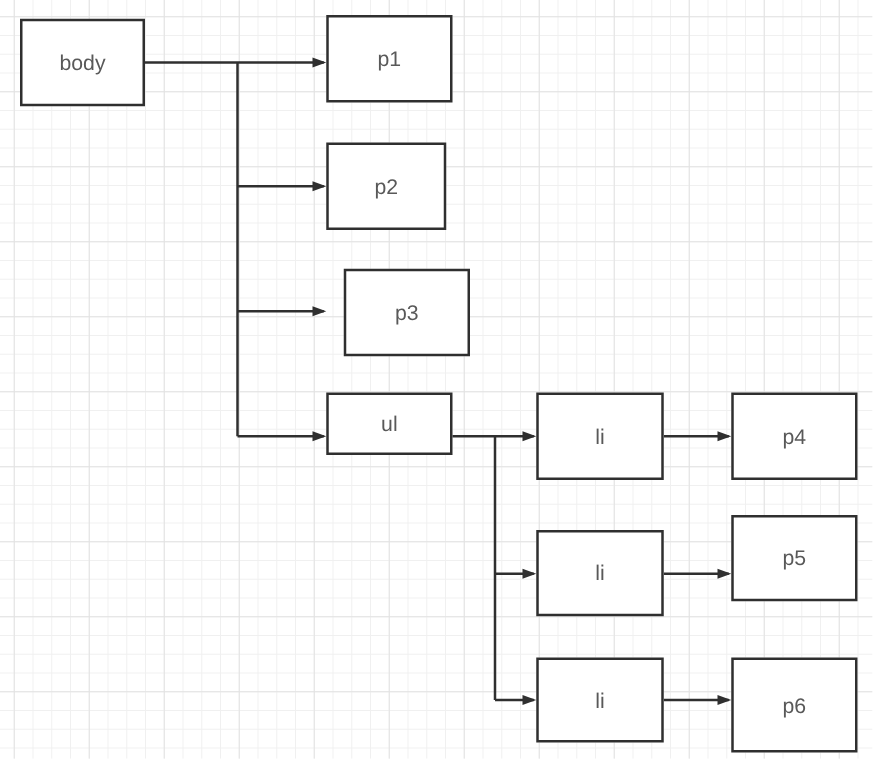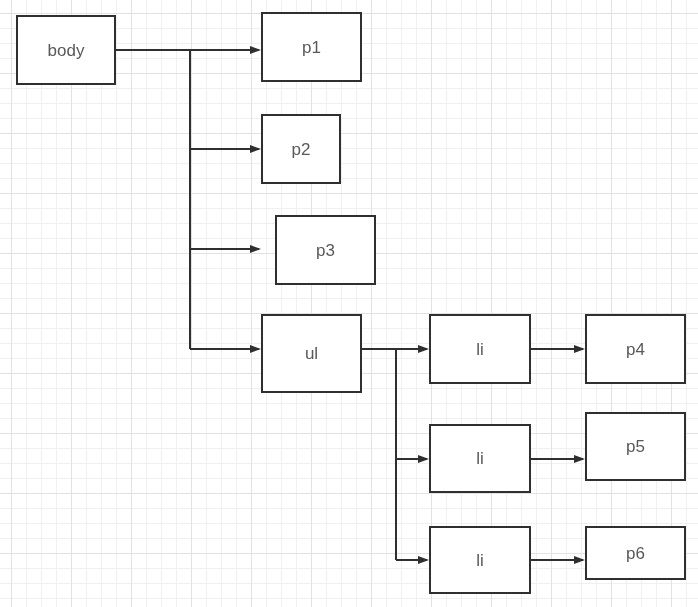--- a/index.html
+++ b/index.html
@@ -85,29 +85,29 @@
   </svg>
 
   <div class="node" style="left:16px;  top:15px;  width:100px; height:70px">
     <span class="node-label">body</span>
   </div>
 
   <div class="node" style="left:261px; top:12px;  width:101px; height:70px">
     <span class="node-label">p1</span>
   </div>
 
-  <div class="node" style="left:261px; top:114px; width:80px; height:70px">
+  <div class="node" style="left:261px; top:114px; width:96px; height:70px">
     <span class="node-label">p2</span>
   </div>
 
   <div class="node" style="left:275px; top:215px; width:101px; height:70px">
     <span class="node-label">p3</span>
   </div>
 
-  <div class="node" style="left:261px; top:314px; width:101px; height:79px">
+  <div class="node" style="left:261px; top:314px; width:101px; height:50px">
     <span class="node-label">ul</span>
   </div>
 
   <div class="node" style="left:429px; top:314px; width:102px; height:70px">
     <span class="node-label">li</span>
   </div>
 
   <div class="node" style="left:585px; top:314px; width:101px; height:70px">
     <span class="node-label">p4</span>
   </div>
@@ -117,17 +117,17 @@
   </div>
 
   <div class="node" style="left:585px; top:412px; width:101px; height:69px">
     <span class="node-label">p5</span>
   </div>
 
   <div class="node" style="left:429px; top:526px; width:102px; height:68px">
     <span class="node-label">li</span>
   </div>
 
-  <div class="node" style="left:585px; top:526px; width:101px; height:54px">
+  <div class="node" style="left:585px; top:526px; width:101px; height:76px">
     <span class="node-label">p6</span>
   </div>
 
 </div>
 
 </body></html>

